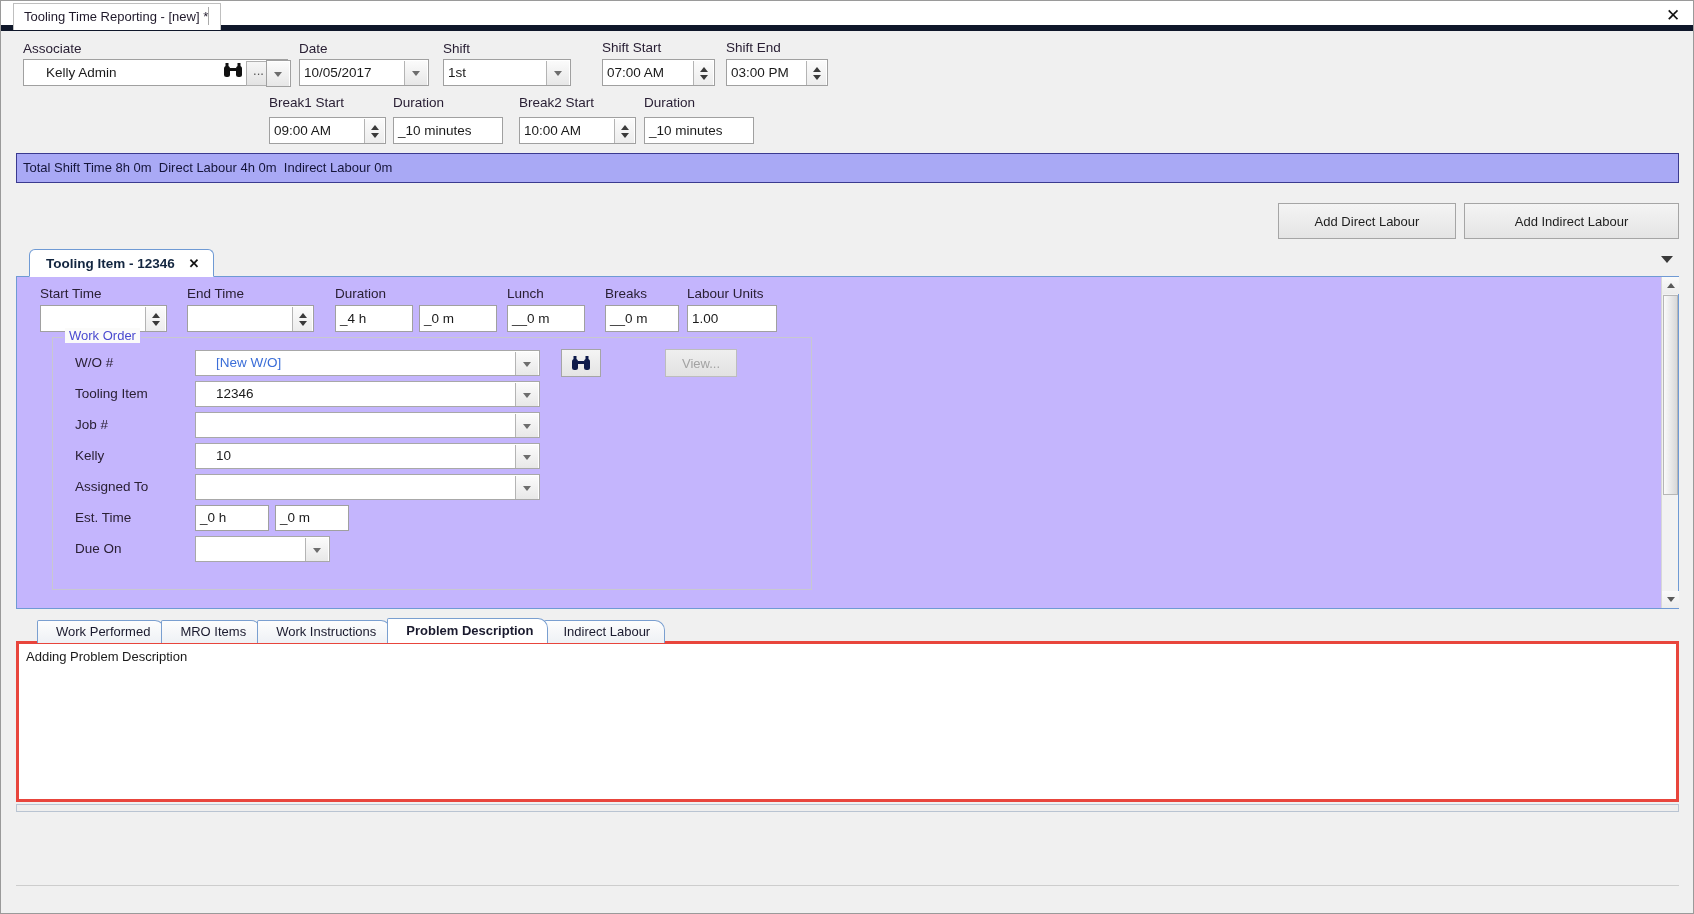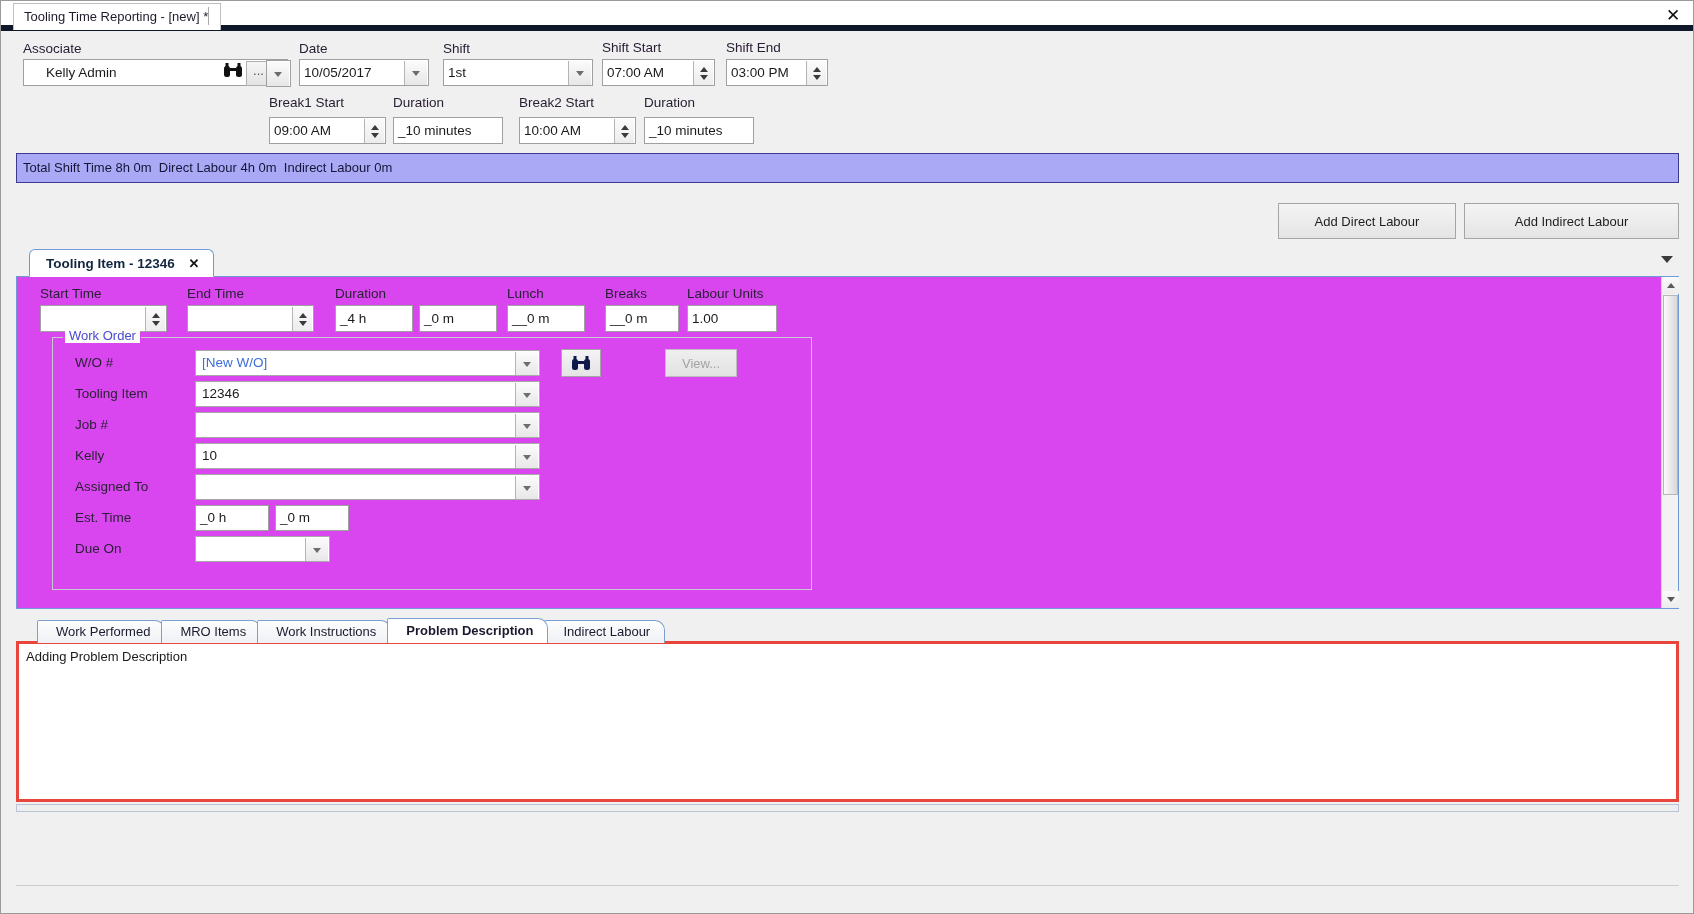--- a/index.html
+++ b/index.html
@@ -206,21 +206,21 @@
     border-left: 6px solid transparent;
     border-right: 6px solid transparent;
     border-top: 7px solid #3a3a3a;
     cursor: pointer;
   }
 
   .content-pane {
     position: absolute;
     left: 15px; top: 276px;
     width: 1663px; height: 332px;
-    background: #d946ef;
+    background: #c4b5fd;
     border: 1px solid #6f9ad4;
     border-top: none;
   }
 
   
   .groupbox {
     position: absolute;
     left: 35px; top: 60px;
     width: 760px; height: 253px;
     border: 1px solid #c8c8d0;
@@ -249,21 +249,21 @@
     white-space: nowrap;
   }
   .combo {
     position: absolute;
     height: 26px;
     background: #ffffff;
     border: 1px solid #a8a8a8;
     font-size: 13.5px;
     color: #1a1a1a;
     line-height: 24px;
-    padding-left: 6px;
+    padding-left: 20px;
     overflow: hidden;
     white-space: nowrap;
   }
   .combo.blue-val { color: #3b6ed8; }
 
   
   .vscroll {
     position: absolute;
     right: 0; top: 0;
     width: 17px; height: 100%;
@@ -399,21 +399,21 @@
 
     <div class="fld-label" style="left:298px; top:10px;">Date</div>
     <div class="tbox" style="left:298px; top:28px; width:130px;">
       <span>10/05/2017</span>
       <div class="cbo-btn">
           <i class="chev"></i>
         </div>
     </div>
 
     <div class="fld-label" style="left:442px; top:10px;">Shift</div>
-    <div class="tbox" style="left:442px; top:28px; width:150px;">
+    <div class="tbox" style="left:442px; top:28px; width:128px;">
       <span>1st</span>
       <div class="cbo-btn">
           <i class="chev"></i>
         </div>
     </div>
 
     <div class="fld-label" style="left:601px; top:9px;">Shift Start</div>
     <div class="tbox" style="left:601px; top:28px; width:113px;">
       <span>07:00 AM</span>
       <div class="spin-btn">

